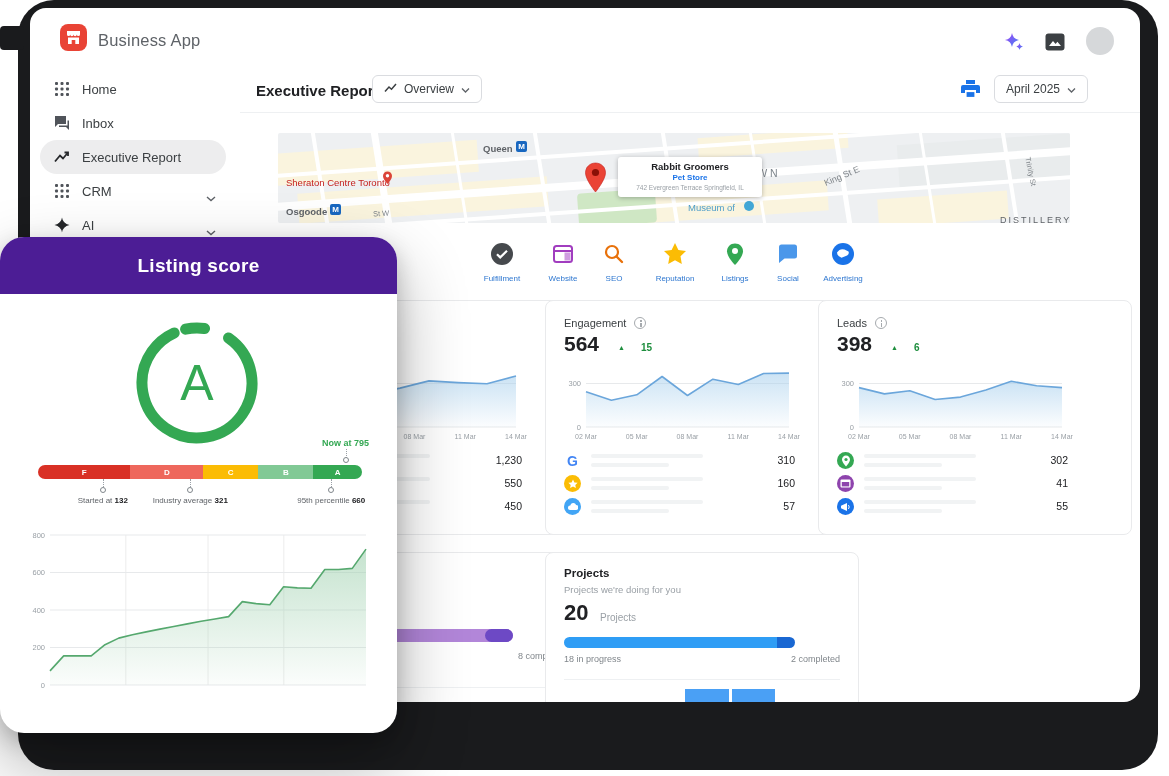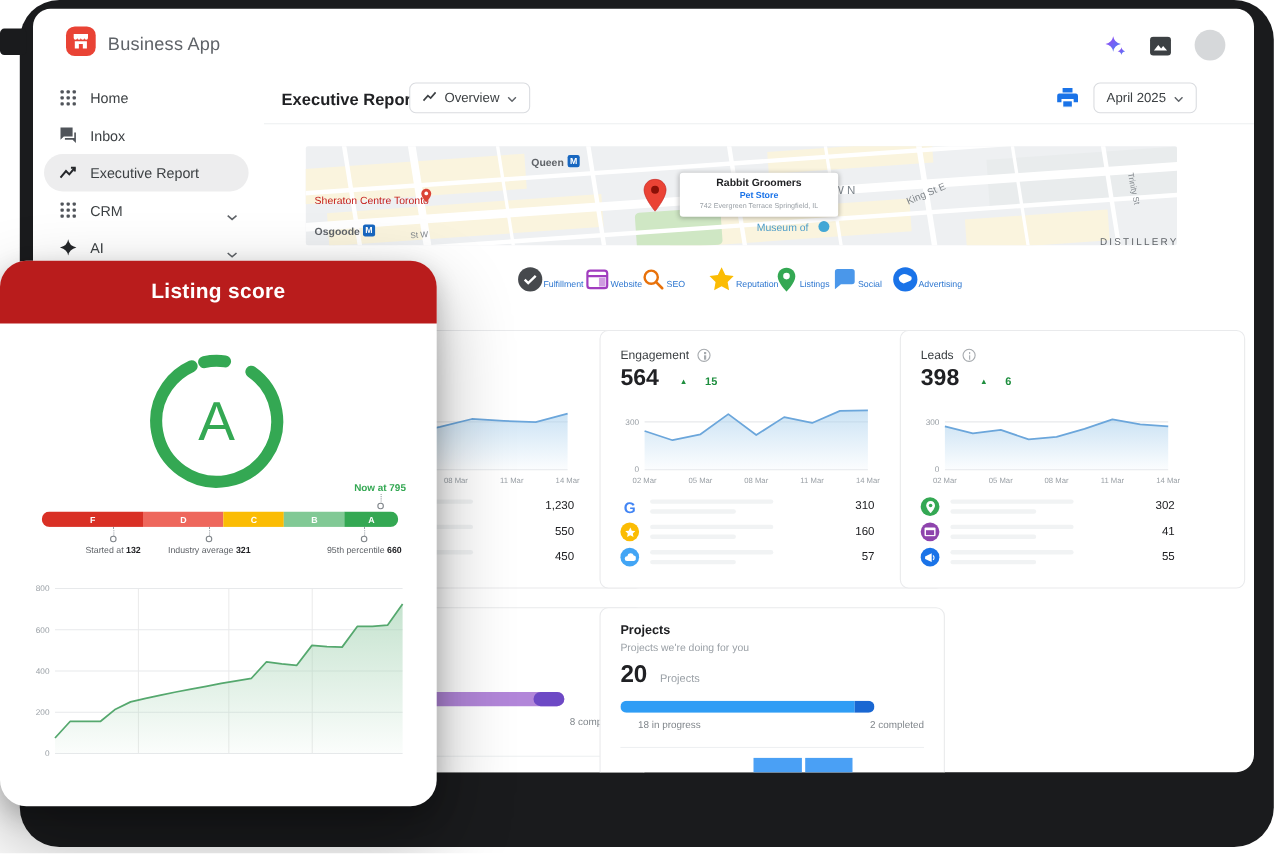--- a/index.html
+++ b/index.html
@@ -39,21 +39,21 @@
   .park{position:absolute;background:#cfe7c4;border-radius:4px;transform:rotate(-4deg)}
   .hst{position:absolute;left:-40px;width:900px;background:#fff;transform:rotate(-4deg)}
   .vst{position:absolute;top:-40px;height:170px;background:#fff;transform:rotate(-9deg)}
   .maplbl{position:absolute;color:#80868b;font-size:9px;white-space:nowrap}
   .mst{position:absolute;width:11px;height:11px;border-radius:2px;background:#1867c0;color:#fff;font-size:8px;font-weight:700;display:flex;align-items:center;justify-content:center}
   .tooltip{position:absolute;left:340px;top:24px;width:144px;height:40px;background:#fff;border-radius:3px;box-shadow:0 1px 5px rgba(0,0,0,.28);text-align:center;padding-top:4px;z-index:3}
   .tt-name{font-size:9.5px;font-weight:700;color:#202124}
   .tt-cat{font-size:8px;color:#1a73e8;font-weight:700;margin-top:1px;cursor:pointer}
   .tt-addr{font-size:6.5px;color:#9aa0a6;margin-top:2px}
   
-  .cat{top:234px;width:64px;display:flex;align-items:center;cursor:pointer}
+  .cat{top:234px;width:64px;display:flex;flex-direction:column;align-items:center;cursor:pointer}
   .cat .clb{margin-top:4px;font-size:8px;color:#2e77d0}
   
   .card{position:absolute;width:314px;background:#fff;border:1px solid #e9eaec;border-radius:8px}
   .c-traffic{left:242px;top:292px;height:235px}
   .c-engagement{left:515px;top:292px;height:235px}
   .c-leads{left:788px;top:292px;height:235px}
   .c-tasks{left:242px;top:544px;height:166px}
   .c-projects{left:515px;top:544px;height:166px}
   .m-title{left:18px;top:16px;font-size:11px;color:#3c4043;display:flex;align-items:center;gap:8px}
   .info{width:12px;height:12px;border:1px solid #a6aaae;border-radius:50%;position:relative;display:inline-block;cursor:pointer}
@@ -78,28 +78,28 @@
   .task-done{right:18px;top:98px;font-size:9px;color:#80868b}
   .t-div{left:18px;right:18px;top:134px;border-top:1px solid #eef0f2}
   
   .p-title{left:18px;top:14px;font-size:11.5px;font-weight:700;color:#202124}
   .p-sub{left:18px;top:31px;font-size:9.5px;color:#9aa0a6}
   .p-count{left:18px;top:47px;font-size:22px;font-weight:700;color:#202124}
   .p-count-lb{left:54px;top:59px;font-size:10px;color:#9aa0a6}
   .p-bar{left:18px;top:84px;width:231px;height:11px;border-radius:6px;overflow:hidden;display:flex}
   .p-fill{height:100%;background:#2f9df5}
   .p-cap{height:100%;flex:1;background:#1967d2}
-  .p-left{left:34px;top:101px;font-size:9px;color:#80868b}
+  .p-left{left:18px;top:101px;font-size:9px;color:#80868b}
   .p-right{right:18px;top:101px;font-size:9px;color:#80868b}
   .p-div{left:18px;right:18px;top:126px;border-top:1px solid #eef0f2}
   .pbar1{left:139px;top:136px;width:44px;height:40px;background:#4aa0f5}
   .pbar2{left:186px;top:136px;width:43px;height:40px;background:#4aa0f5}
   
   .listing{position:absolute;left:0;top:237px;width:397px;height:496px;background:#fff;border-radius:24px;box-shadow:0 30px 70px rgba(0,0,0,.32),0 8px 22px rgba(0,0,0,.2)}
-  .ls-head{position:absolute;left:0;top:0;width:397px;height:57px;background:#b91c1c;border-radius:24px 24px 0 0;display:flex;align-items:center;justify-content:center;color:#fff;font-size:19px;font-weight:700;letter-spacing:.3px}
+  .ls-head{position:absolute;left:0;top:0;width:397px;height:57px;background:#4c1d95;border-radius:24px 24px 0 0;display:flex;align-items:center;justify-content:center;color:#fff;font-size:19px;font-weight:700;letter-spacing:.3px}
   .ring{left:135px;top:84px}
   .grade{left:135px;top:84px;width:124px;height:124px;display:flex;align-items:center;justify-content:center;font-size:50px;color:#34a853}
   .now-lb{right:28px;top:201px;font-size:9px;font-weight:700;color:#34a853}
   .now-stem{left:346px;top:212px;height:9px;border-left:1px dotted #9aa0a6}
   .now-dot{left:343px;top:220px;width:6px;height:6px;border:1.4px solid #80868b;border-radius:50%;background:#fff}
   .scalebar{left:38px;top:228px;width:324px;height:14px;border-radius:7px;overflow:hidden;display:flex}
   .seg{height:100%;display:flex;align-items:center;justify-content:center;color:#fff;font-size:8px;font-weight:700}
   .markers{left:38px;top:242px;width:324px;height:34px}
   .marker{position:absolute;top:0}
   .marker .stem{position:absolute;left:0;top:0;height:8px;border-left:1px dotted #9aa0a6}

